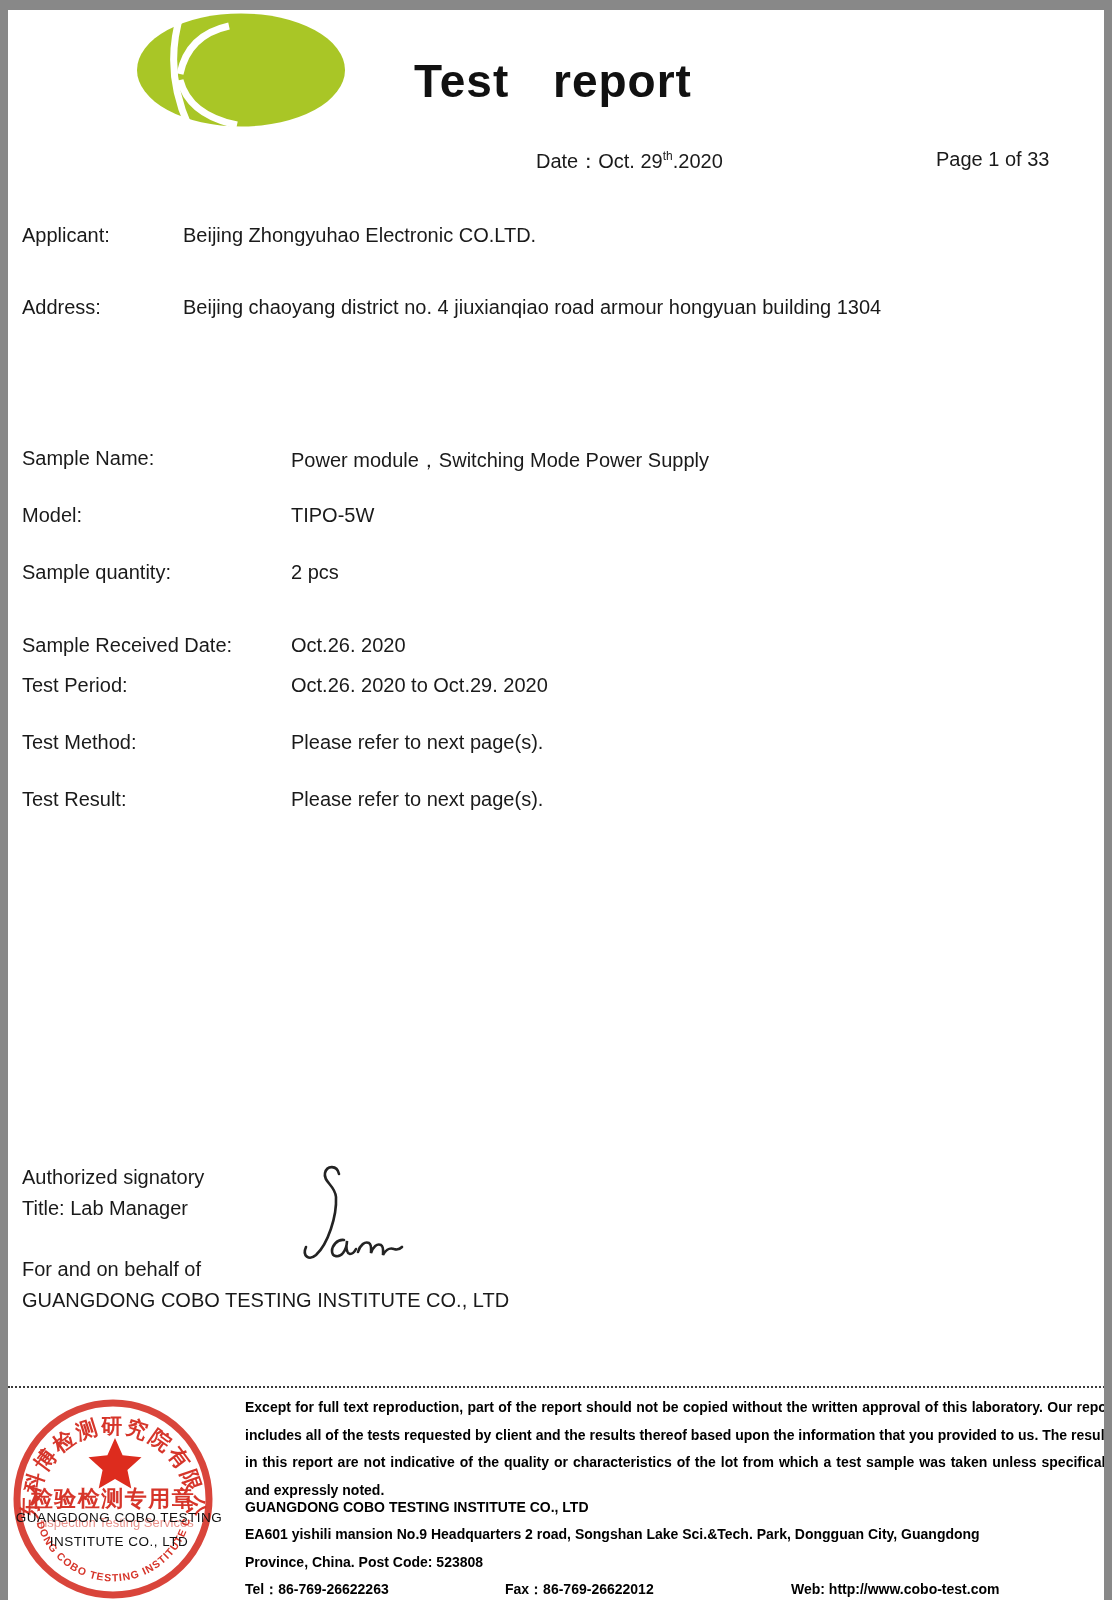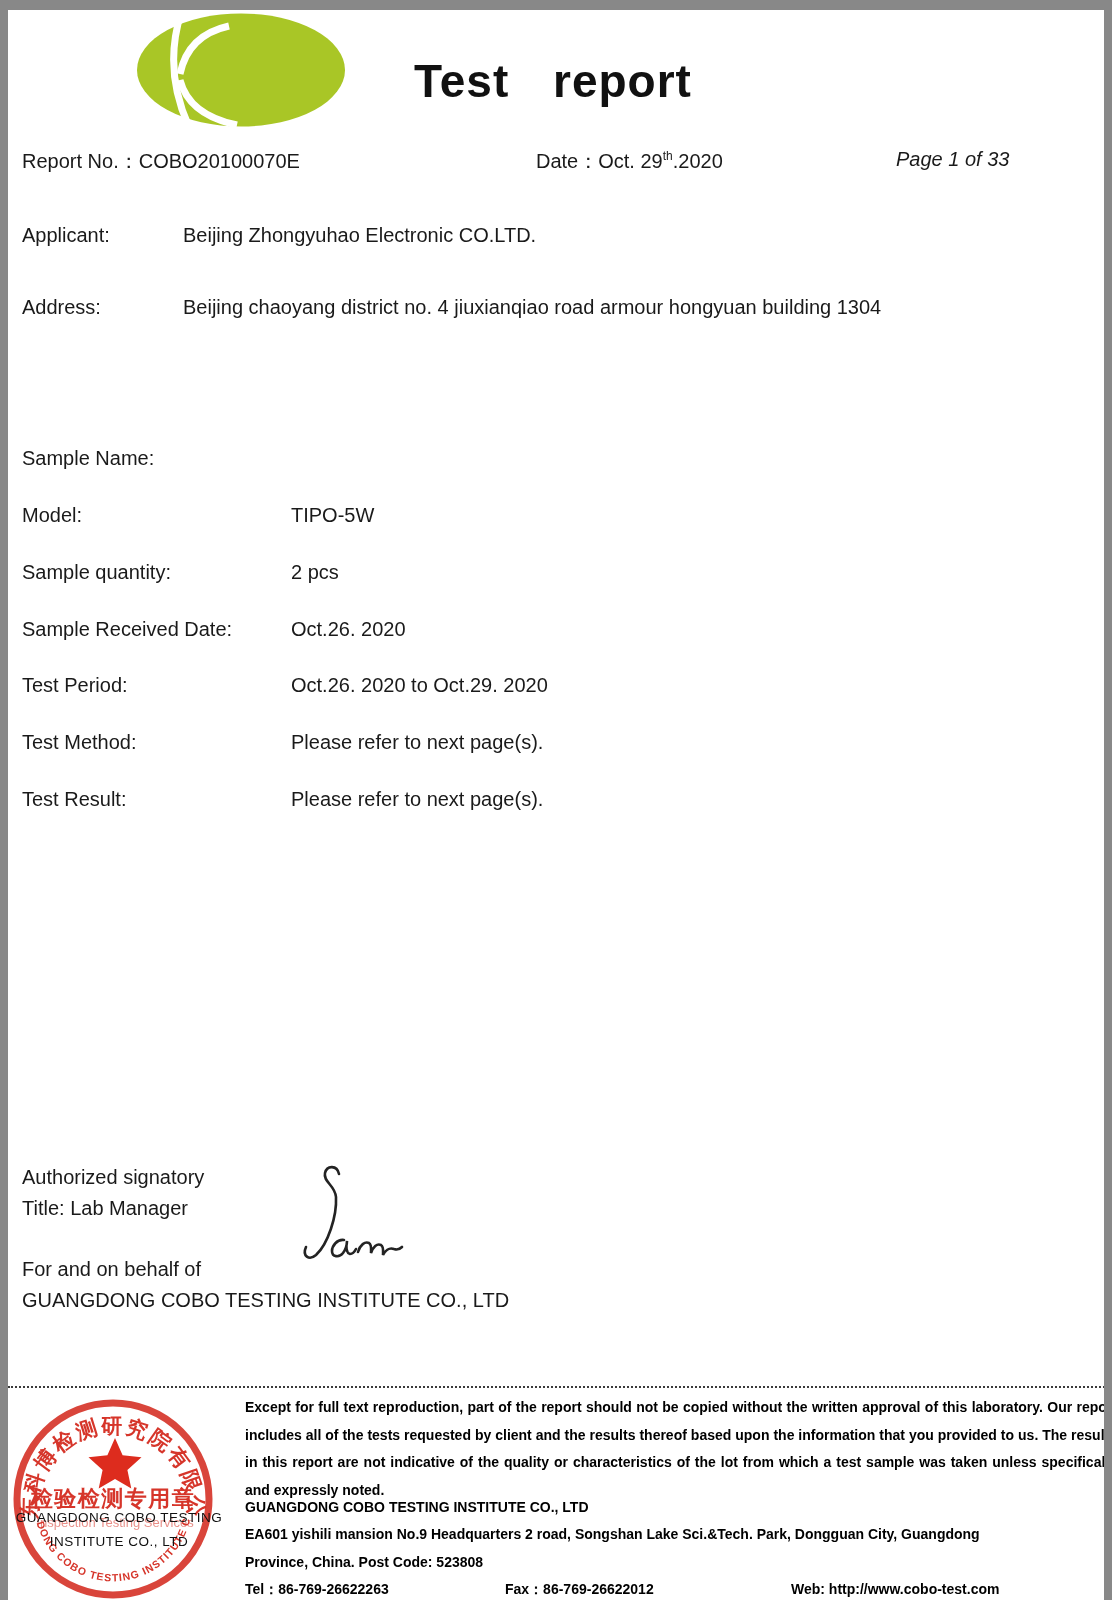--- a/index.html
+++ b/index.html
@@ -14,21 +14,21 @@
     font-size:46px; font-weight:bold; color:#111; word-spacing:30px; letter-spacing:1px;
   }
   .meta{font-size:20px; top:138px;}
   .body-text{font-size:20px;}
   .lbl{left:14px;}
   .val-col1{left:175px;}
   .val-col2{left:283px;}
   .row-applicant{top:214px;} .row-address{top:286px;}
   .row-intro{top:379px; left:14px;}
   .srow-0{top:437px;} .srow-1{top:494px;} .srow-2{top:551px;}
-  .srow-3{top:608px;} .srow-4{top:664px;} .srow-5{top:721px;} .srow-6{top:778px;}
+  .srow-3{top:624px;} .srow-4{top:664px;} .srow-5{top:721px;} .srow-6{top:778px;}
   .sig-auth{top:1156px; left:14px;}
   .sig-title{top:1187px; left:14px;}
   .sig-behalf{top:1248px; left:14px;}
   .sig-company{top:1279px; left:14px;}
   .sig-svg{left:278px; top:1150px;}
   .dotline{left:0; top:1376px; width:1112px; height:0; border-top:2px dotted #3a3a3a;}
   .footer-txt{font-size:14px; color:#000000;font-weight:bold;}
   .disclaimer{left:237px; top:1384px; width:872px; text-align:justify; line-height:27.6px;}
   .f-company{left:237px; top:1489px;}
   .f-addr1{left:237px; top:1516px;}
@@ -52,35 +52,33 @@
 
   <svg class="abs" style="left:128px; top:3px;" width="210" height="114" viewBox="0 0 210 114">
     <ellipse cx="105" cy="57" rx="104" ry="56.5" fill="#a9c626"></ellipse>
     <path d="M 45,0 Q 27,57 53,114" stroke="#fff" stroke-width="7" fill="none"></path>
     <path d="M 93,13 Q 52,22 44,61" stroke="#fff" stroke-width="7" fill="none"></path>
     <path d="M 44,67 Q 53,102 101,112" stroke="#fff" stroke-width="7" fill="none"></path>
   </svg>
 
   <div class="abs title">Test report</div>
 
-  <div class="abs meta" style="left:14px;">
-    <span>Report No.：</span><span>COBO20100070E</span>
-  </div>
   <div class="abs meta" style="left:528px;">
     <span>Date：</span><span>Oct. 29</span><sup>th</sup><span>.2020</span>
   </div>
-  <div class="abs meta" style="left:888px;font-style:italic;">Page 1 of 33</div>
+  <div class="abs meta" style="left:928px;">Page 1 of 33</div>
 
   <div class="abs body-text lbl row-applicant">Applicant:</div>
   <div class="abs body-text val-col1 row-applicant">Beijing Zhongyuhao Electronic CO.LTD.</div>
   <div class="abs body-text lbl row-address">Address:</div>
   <div class="abs body-text val-col1 row-address">Beijing chaoyang district no. 4 jiuxianqiao road armour hongyuan building 1304</div>
 
 
   <div class="abs body-text lbl srow-0">Sample Name:</div>
+  <div class="abs body-text val-col2 srow-0">Power module，Switching Mode Power Supply</div>
   <div class="abs body-text lbl srow-1">Model:</div>
   <div class="abs body-text val-col2 srow-1">TIPO-5W</div>
   <div class="abs body-text lbl srow-2">Sample quantity:</div>
   <div class="abs body-text val-col2 srow-2">2 pcs</div>
   <div class="abs body-text lbl srow-3">Sample Received Date:</div>
   <div class="abs body-text val-col2 srow-3">Oct.26. 2020</div>
   <div class="abs body-text lbl srow-4">Test Period:</div>
   <div class="abs body-text val-col2 srow-4">Oct.26. 2020 to Oct.29. 2020</div>
   <div class="abs body-text lbl srow-5">Test Method:</div>
   <div class="abs body-text val-col2 srow-5">Please refer to next page(s).</div>

